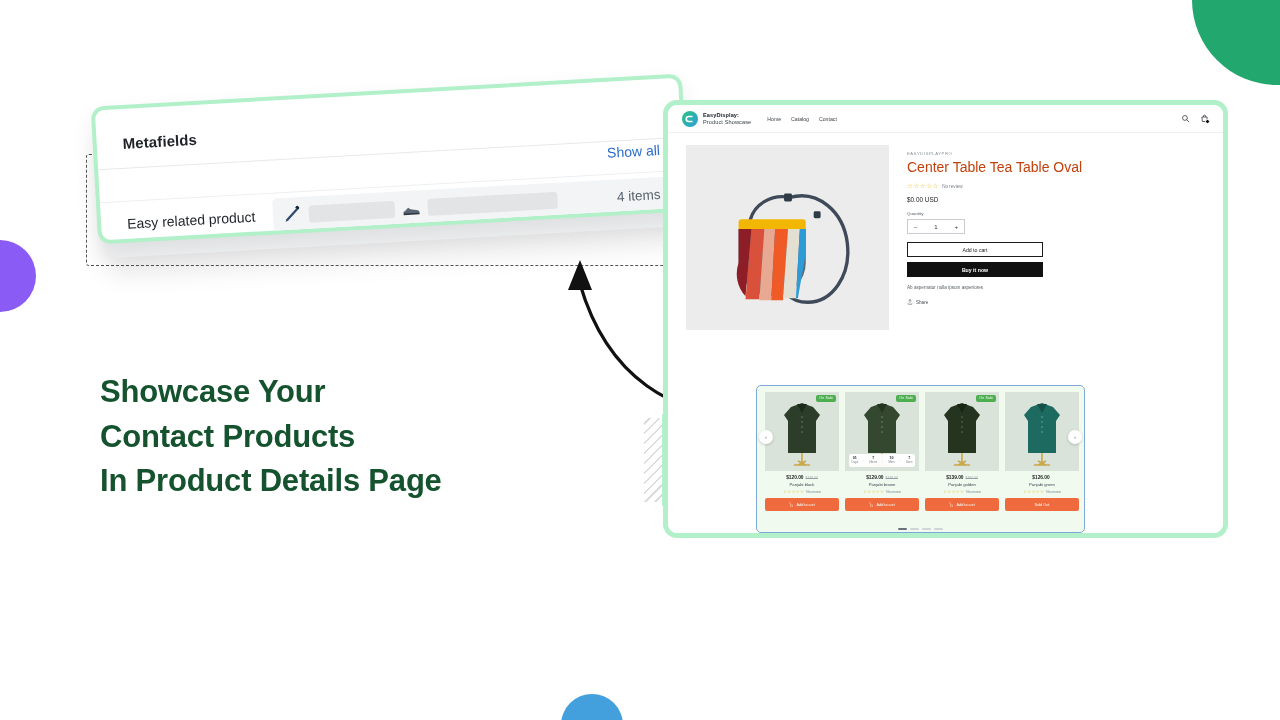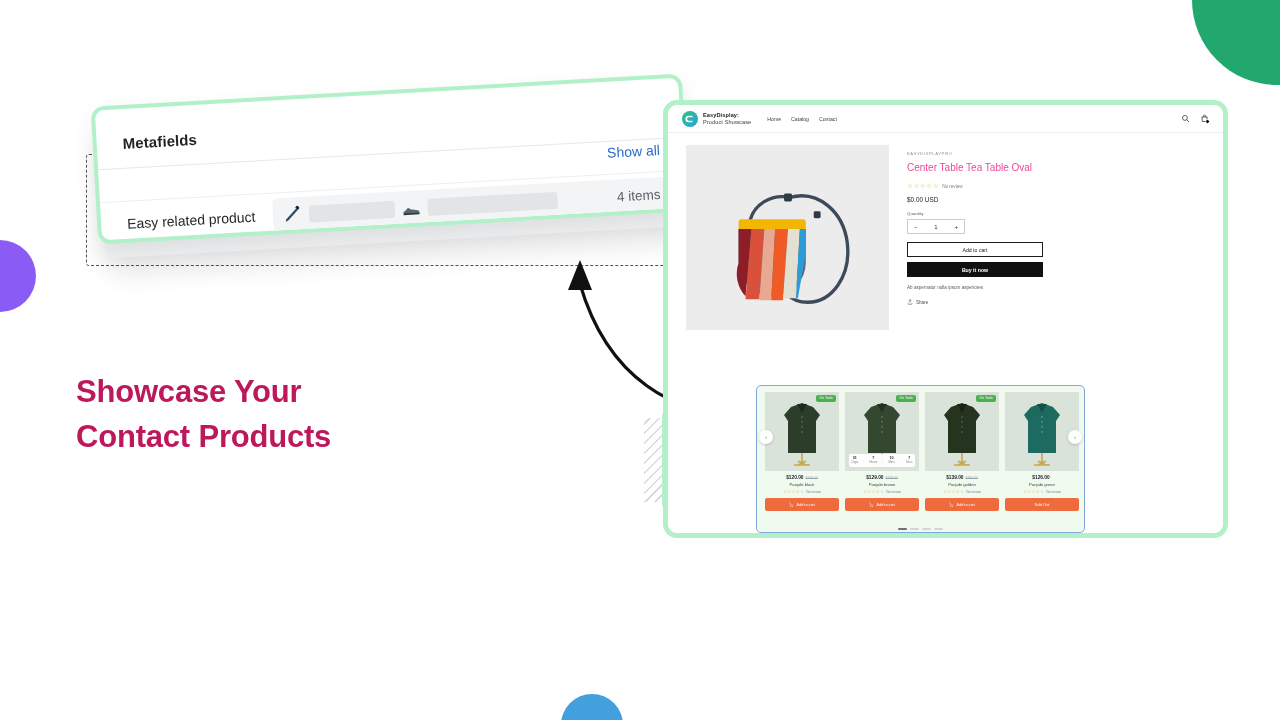--- a/index.html
+++ b/index.html
@@ -24,23 +24,23 @@
       #c9c9c9 0 1.6px, rgba(255,255,255,0) 1.6px 7px);
     opacity: .65;
   }
   .hatch-bar {
     position: absolute; left: 662px; top: 414px; width: 7px; height: 92px;
     background: #b8f0cd; border-radius: 1px;
   }
 
   
   .headline {
-    position: absolute; left: 76px; top: 370px; width: 480px;
+    position: absolute; left: 100px; top: 370px; width: 480px;
     font-size: 31px; line-height: 44.5px; font-weight: bold;
-    color: #be185d; letter-spacing: -0.2px;
+    color: #14532d; letter-spacing: -0.2px;
   }
   .headline span { display:block; }
 
   
   .meta-wrap {
     position: absolute; left: 86px; top: 88px; width: 600px; height: 186px;
   }
   .meta-dashed {
     position: absolute; left: 0px; top: 66px; width: 580px; height: 112px;
     border: 1.6px dashed #555; border-radius: 3px;
@@ -115,21 +115,21 @@
 
   
   .sh-body { display:flex; padding: 12px 14px 0 18px; gap: 18px; }
   .prod-img {
     width: 203px; height: 185px; background: #ececec; flex:none;
     display:flex; align-items:center; justify-content:center; overflow:hidden;
   }
   .prod-img svg { width: 178px; height: 168px; display:block; }
   .prod-info { flex: 1; padding-top: 6px; }
   .vendor { font-size: 4.2px; color: #8a9199; letter-spacing: .55px; text-transform: uppercase; }
-  .p-title { font-size: 10px; line-height: 17px; color: #ec4899; margin-top: 3px; font-weight: normal; }
+  .p-title { font-size: 14px; line-height: 17px; color: #c2410c; margin-top: 3px; font-weight: normal; }
   .p-rating { display:flex; align-items:center; gap: 3px; margin-top: 6px; }
   .stars { color:#e8c33a; font-size: 6.5px; letter-spacing: .6px; }
   .p-noreview { font-size: 4.6px; color: #7b828a; }
   .p-price { font-size: 6.4px; color:#1c1c1c; margin-top: 6px; }
   .q-label { font-size: 4.4px; color:#5b6269; margin-top: 8px; }
   .q-box {
     margin-top: 3px; width: 58px; height: 15px; border: 1px solid #c9cdd1;
     display:flex; align-items:center; justify-content:space-between; padding: 0 6px;
   }
   .q-box span { font-size: 6px; color:#2b3239; }
@@ -207,20 +207,21 @@
   <div class="blob blob-green"></div>
   <div class="blob blob-purple"></div>
   <div class="blob blob-blue"></div>
 
   <div class="hatch"></div>
   <div class="hatch-bar"></div>
 
   <div class="headline">
     <span>Showcase Your</span>
     <span>Contact Products</span>
+    <span>In Product Details Page</span>
   </div>
 
   <div class="meta-wrap">
     <div class="meta-dashed"></div>
     <div class="meta-shadowcard"></div>
     <div class="meta-card">
       <div class="meta-title">Metafields</div>
       <div class="meta-divider"></div>
       <div class="meta-showall">Show all</div>
       <div class="meta-divider2"></div>

